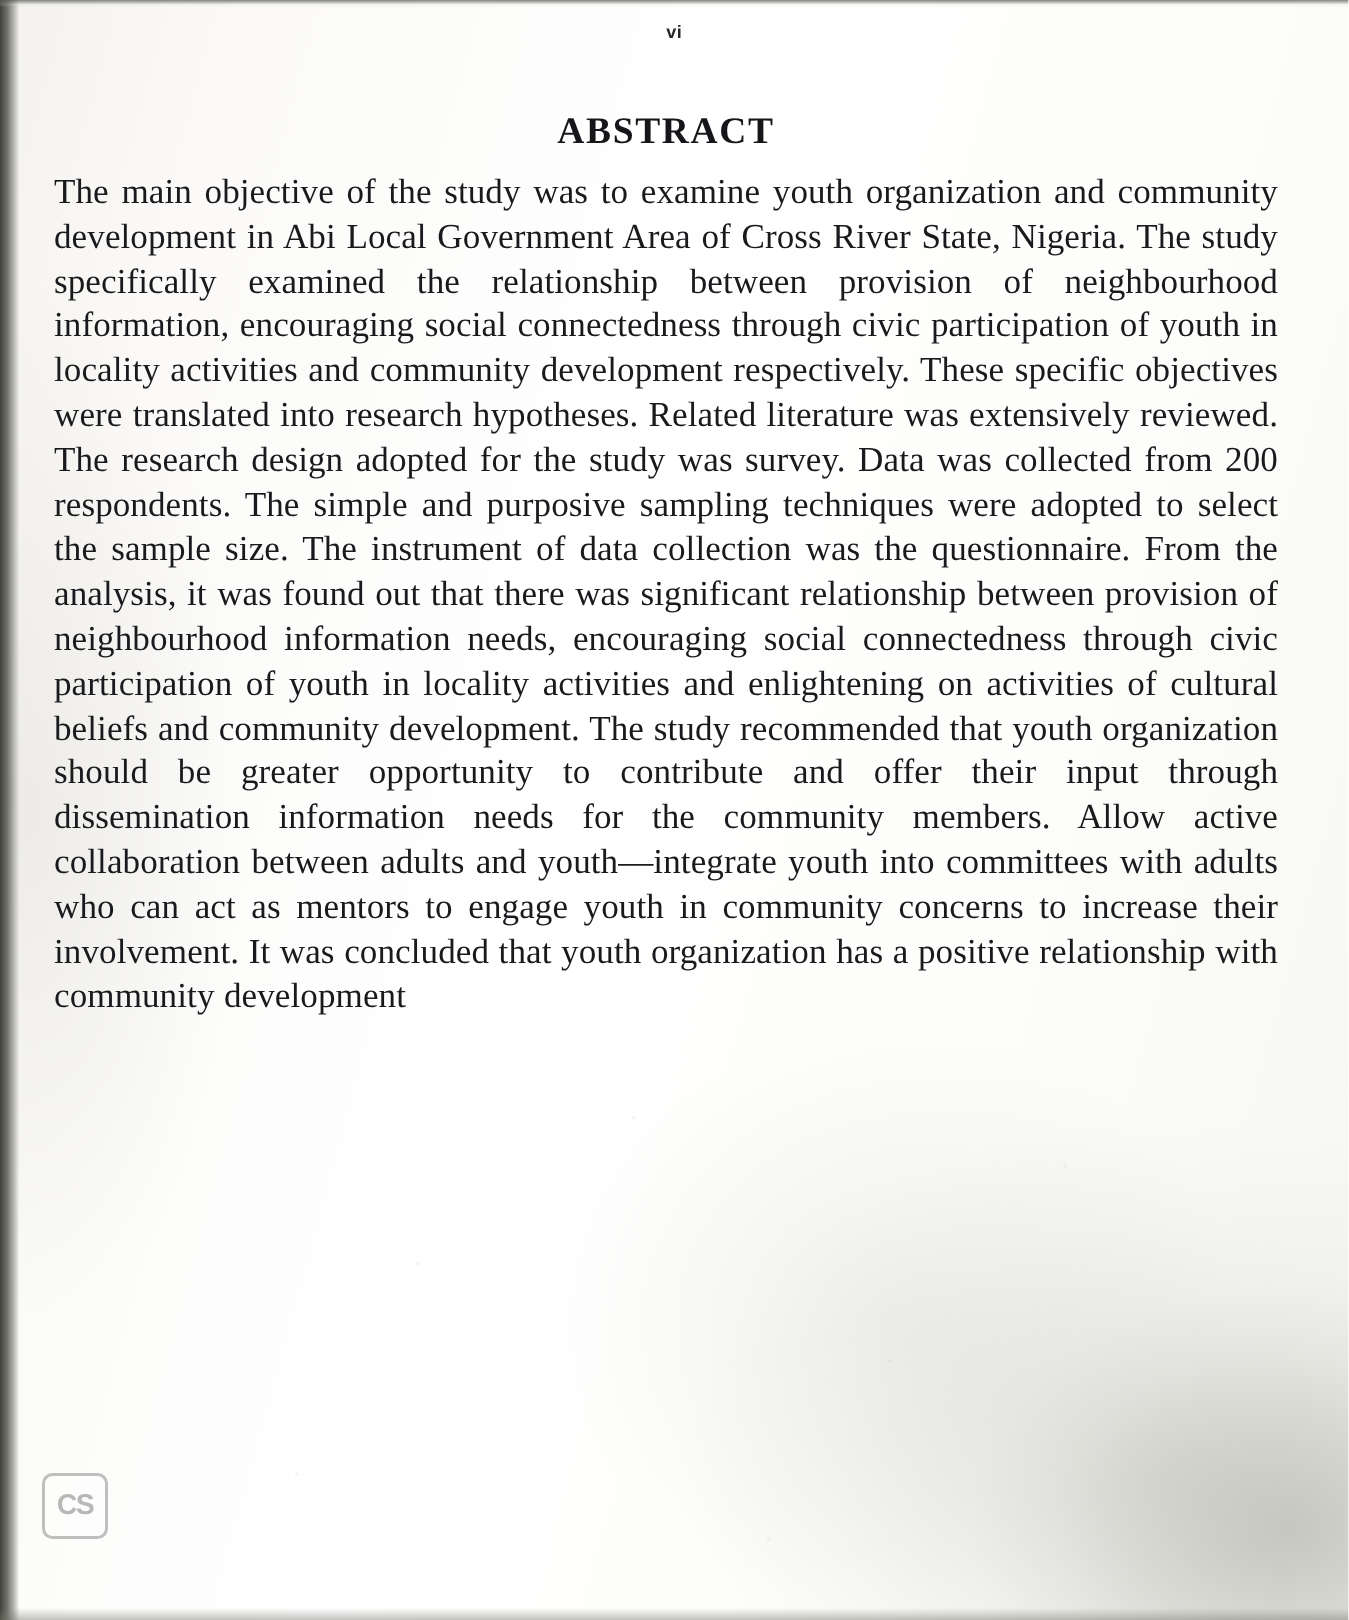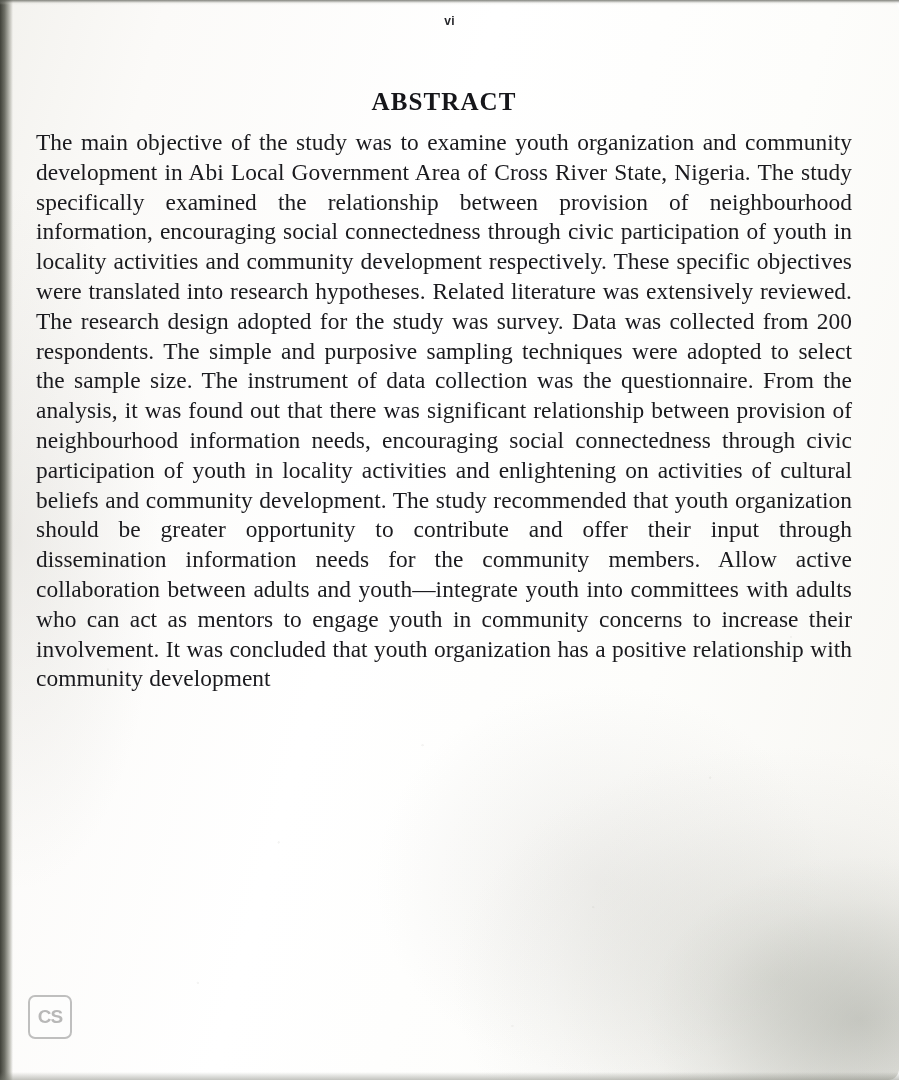--- a/index.html
+++ b/index.html
@@ -17,21 +17,20 @@
   #page {
     position: relative;
     width: 899px;
     height: 1080px;
     background:
       radial-gradient(ellipse 420px 300px at 780px 980px, rgba(168,170,160,0.30) 0%, rgba(200,200,195,0.10) 55%, rgba(255,255,255,0) 78%),
       radial-gradient(ellipse 260px 200px at 860px 1020px, rgba(120,125,115,0.35) 0%, rgba(190,192,185,0.12) 60%, rgba(255,255,255,0) 82%),
       radial-gradient(ellipse 300px 260px at 600px 880px, rgba(205,203,198,0.28) 0%, rgba(255,255,255,0) 75%),
       radial-gradient(ellipse 200px 500px at 20px 540px, rgba(210,208,202,0.35) 0%, rgba(255,255,255,0) 70%),
       linear-gradient(105deg, #f3f2ee 0%, #fbfaf8 14%, #ffffff 42%, #fdfdfb 70%, #f7f6f2 100%);
-    border-radius: 11px;
   }
 
   
   #scan-edge-left {
     position: absolute;
     left: 0; top: 0;
     width: 13px; height: 1080px;
     background: linear-gradient(90deg, #3f4038 0%, #6e6f66 35%, #b9b9b1 72%, rgba(245,245,240,0) 100%);
   }
   #scan-edge-top {
@@ -84,39 +83,39 @@
     width: 840px;
   }
 
   #abstract-heading {
     text-align: center;
     font-family: "Liberation Serif", serif;
     font-weight: 700;
     font-size: 25px;
     letter-spacing: 1.1px;
     color: #16161a;
-    margin: 16px 0 6px 0;
+    margin: 2px 0 6px 0;
   }
 
   #abstract-body {
     margin: 12px;
     text-align: justify;
     text-justify: inter-word;
     font-size: 23.4px;
     line-height: 29.8px;
     color: #1a1a1e;
     letter-spacing: .05px;
     word-spacing: .4px;
   }
 
   
   #watermark {
     position: absolute;
     left: 28px;
-    bottom: 41px;
+    bottom: 54px;
     display: flex;
     align-items: center;
     gap: 14px;
     opacity: .62;
     text-align: center;
   }
   #cs-logo {
     width: 40px;
     height: 40px;
     border: 2.5px solid #9a9a9a;

